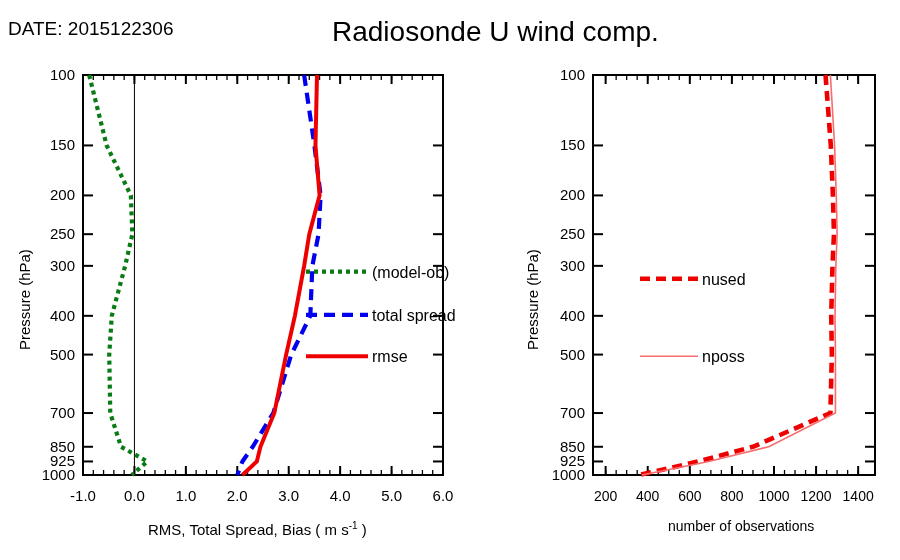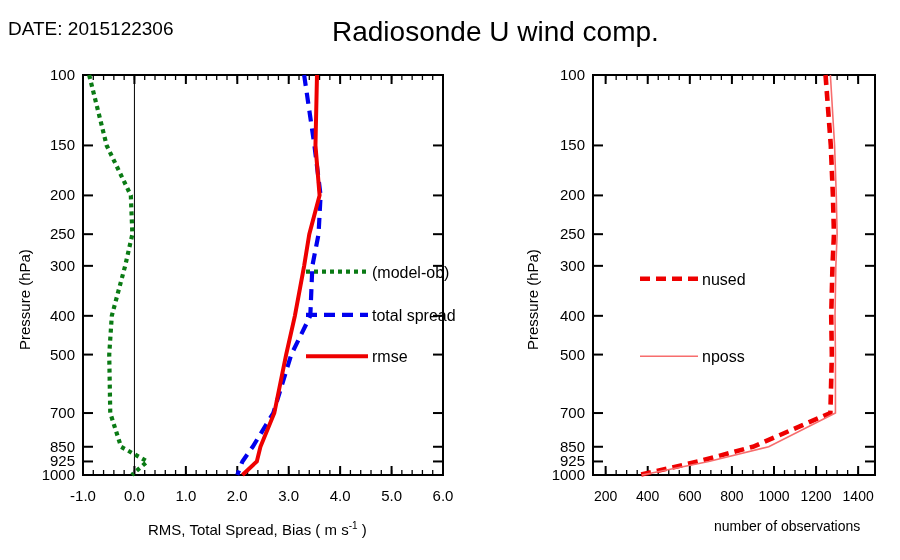--- a/index.html
+++ b/index.html
@@ -34,21 +34,21 @@
   <div class="txt" id="date-label">DATE: 2015122306</div>
   <div class="txt" id="main-title">Radiosonde U wind comp.</div>
 
   <div class="ylab" id="left-ylabel" style="left:16px;top:350px;">Pressure (hPa)</div>
   <div class="ylab" id="right-ylabel" style="left:524px;top:350px;">Pressure (hPa)</div>
 
   <div class="txt axis-title" id="left-xlabel" style="left:148px;top:520px;">
     <span>RMS, Total Spread, Bias ( m s</span><sup style="font-size:10px;">-1</sup><span> )</span>
   </div>
 
-  <div class="txt" id="right-xlabel" style="left:668px;top:518px;font-size:14px;margin-left:46px;">number of observations</div>
+  <div class="txt" id="right-xlabel" style="left:668px;top:518px;font-size:14px;">number of observations</div>
 
   <svg width="900" height="560">
     <g id="left-plot">
         <rect x="83" y="75" width="360" height="400" class="frame"></rect>
         <line x1="83" y1="475" x2="83" y2="466" class="tickline"></line>
         <line x1="83" y1="75" x2="83" y2="84" class="tickline"></line>
         <line x1="134.42857142857142" y1="475" x2="134.42857142857142" y2="466" class="tickline"></line>
         <line x1="134.42857142857142" y1="75" x2="134.42857142857142" y2="84" class="tickline"></line>
         <line x1="185.85714285714283" y1="475" x2="185.85714285714283" y2="466" class="tickline"></line>
         <line x1="185.85714285714283" y1="75" x2="185.85714285714283" y2="84" class="tickline"></line>

